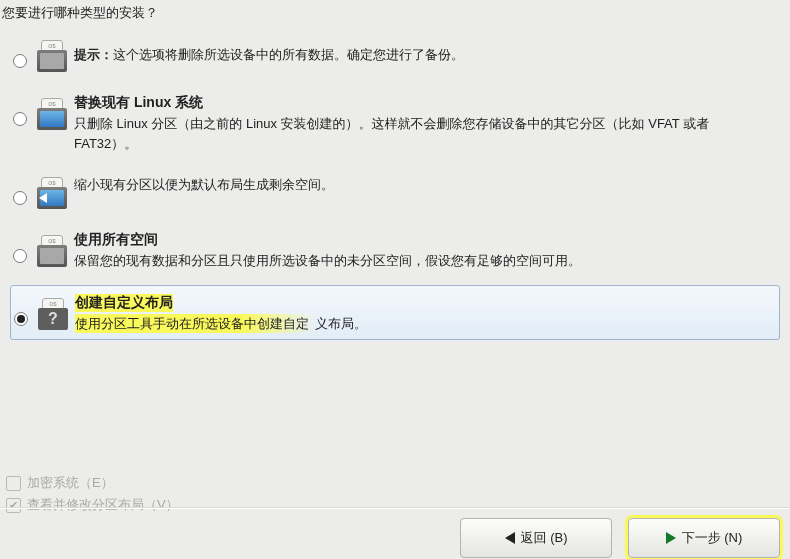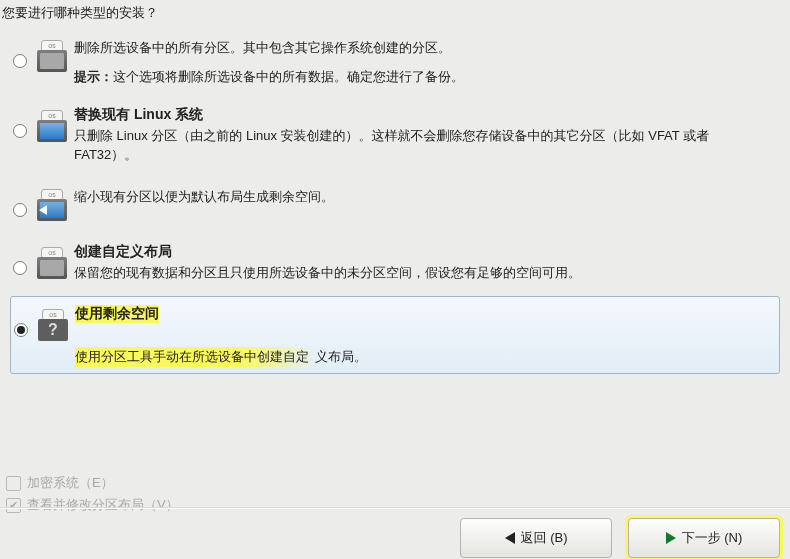--- a/index.html
+++ b/index.html
@@ -115,21 +115,20 @@
     border: 1px solid #9db6ce;
     background: linear-gradient(#f4f8fc, #e2edf7);
     border-radius: 3px;
     padding: 4px 0 6px 0;
   }
   .hl-strong { background: #faf95b; display: inline-block; }
   .hl-part {
     background: linear-gradient(to right, #faf95b 0%, #faf95b 70%, rgba(250,249,91,0) 100%);
     display: inline-block;
     padding-right: 6px;
-    margin-top: 22px;
   }
 
   .check-row {
     position: absolute;
     left: 6px;
     display: flex;
     align-items: center;
     color: #a9a9a6;
     margin-top: 16px;
   }
@@ -204,21 +203,20 @@
         </div>
       <div class="icon-col">
         <div class="disk-icon">
           <div class="os-tab">os</div>
           <div class="disk-body disk-gray">
               <div class="inner"></div>
             </div>
         </div>
       </div>
       <div class="text-col">
-        <div class="opt-desc">删除所选设备中的所有分区。其中包含其它操作系统创建的分区。</div>
         <div class="opt-warn">
           <b>提示：</b><span>这个选项将删除所选设备中的所有数据。确定您进行了备份。</span>
         </div>
       </div>
     </div>
 
     <div class="option-row">
       <div class="radio-col">
           <span class="radio"></span>
         </div>
@@ -260,38 +258,38 @@
         </div>
       <div class="icon-col">
         <div class="disk-icon">
           <div class="os-tab">os</div>
           <div class="disk-body disk-gray">
               <div class="inner"></div>
             </div>
         </div>
       </div>
       <div class="text-col">
-        <div class="opt-title">创建自定义布局</div>
+        <div class="opt-title">使用所有空间</div>
         <div class="opt-desc">保留您的现有数据和分区且只使用所选设备中的未分区空间，假设您有足够的空间可用。</div>
       </div>
     </div>
 
     <div class="option-row selected-row">
       <div class="radio-col">
           <span class="radio selected"></span>
         </div>
       <div class="icon-col">
         <div class="disk-icon">
           <div class="os-tab">os</div>
           <div class="qmark">?</div>
         </div>
       </div>
       <div class="text-col">
         <div class="opt-title">
-          <span class="hl-strong">使用剩余空间</span>
+          <span class="hl-strong">创建自定义布局</span>
         </div>
         <div class="opt-desc">
           <span class="hl-part">使用分区工具手动在所选设备中创建自定</span><span>义布局。</span>
         </div>
       </div>
     </div>
 
   </div>
 
   <div class="check-row c1">

